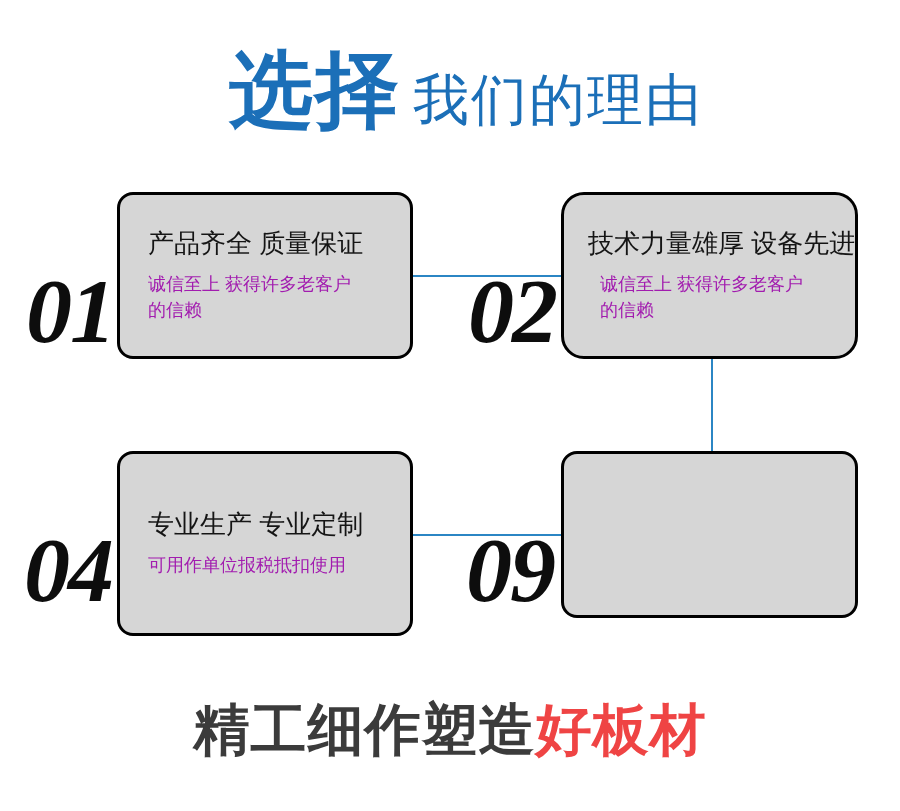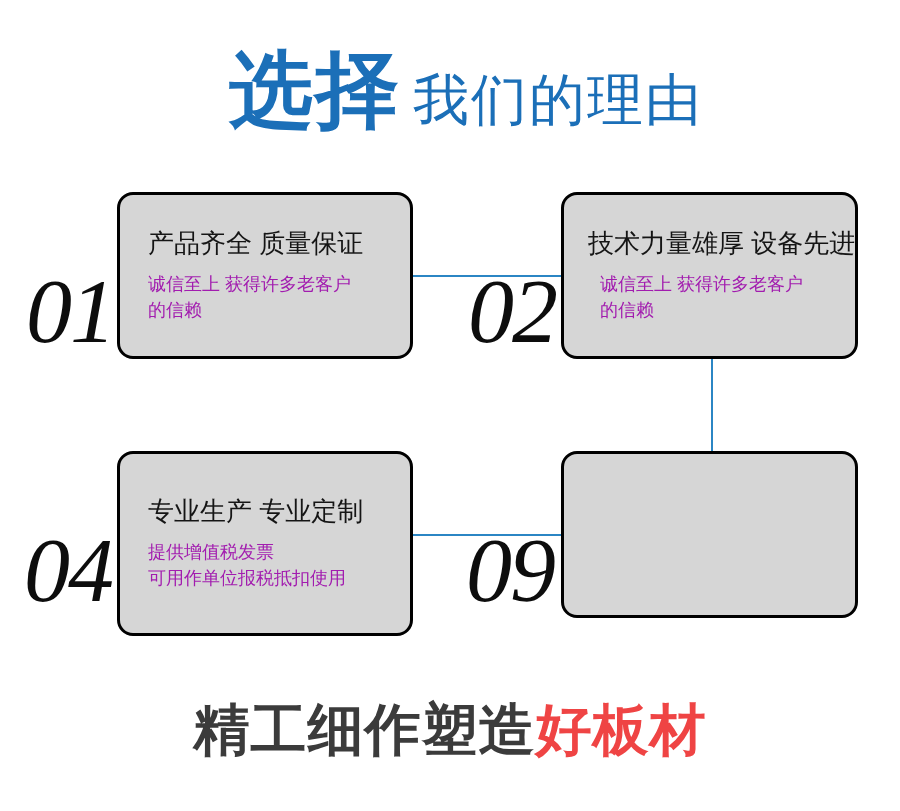--- a/index.html
+++ b/index.html
@@ -76,39 +76,39 @@
   }
   .card-body {
     font-size: 18px;
     font-weight: 400;
     color: #a21caf;
     line-height: 1.45;
   }
   .card-body .line { display: block; }
 
   .card-1 { left: 117px; top: 192px;  width: 296px; height: 167px; }
-  .card-2 { left: 561px; top: 192px;  width: 297px; height: 167px; }
+  .card-2 { left: 561px; top: 192px;  width: 297px; height: 167px; border-radius: 23px; }
   .card-4 { left: 117px; top: 451px;  width: 296px; height: 185px; }
   .card-3 { left: 561px; top: 451px;  width: 297px; height: 167px; }
 
   .card-1 .card-title,
   .card-4 .card-title { padding-left: 10px; }
   .card-1 .card-body,
   .card-4 .card-body  { padding-left: 10px; }
   .card-2 .card-title,
   .card-3 .card-title { padding-left: 6px; }
   .card-2 .card-body,
   .card-3 .card-body  { padding-left: 18px; }
 
   
   .num {
     position: absolute;
     font-family: "Liberation Serif", "DejaVu Serif", serif;
     font-style: italic;
-    font-weight: 400;
+    font-weight: 700;
     font-size: 92px;
     color: #0d0d0d;
     line-height: 1;
     letter-spacing: -2px;
   }
   .num-01 { left: 26px;  top: 265px; }
   .num-02 { left: 468px; top: 265px; }
   .num-04 { left: 24px;  top: 524px; }
   .num-03 { left: 466px; top: 524px; }
 
@@ -164,21 +164,20 @@
   <div class="card-body">
     <span class="line">诚信至上 获得许多老客户</span>
     <span class="line">的信赖</span>
   </div>
 </div>
 <div class="num num-02">02</div>
 
 <div class="card card-4">
   <div class="card-title">专业生产 专业定制</div>
   <div class="card-body">
-    <span class="line">提供增值税发票</span>
     <span class="line">可用作单位报税抵扣使用</span>
   </div>
 </div>
 <div class="num num-04">04</div>
 
 <div class="card card-3">
 </div>
 <div class="num num-03">09</div>
 
 <div class="footer">

